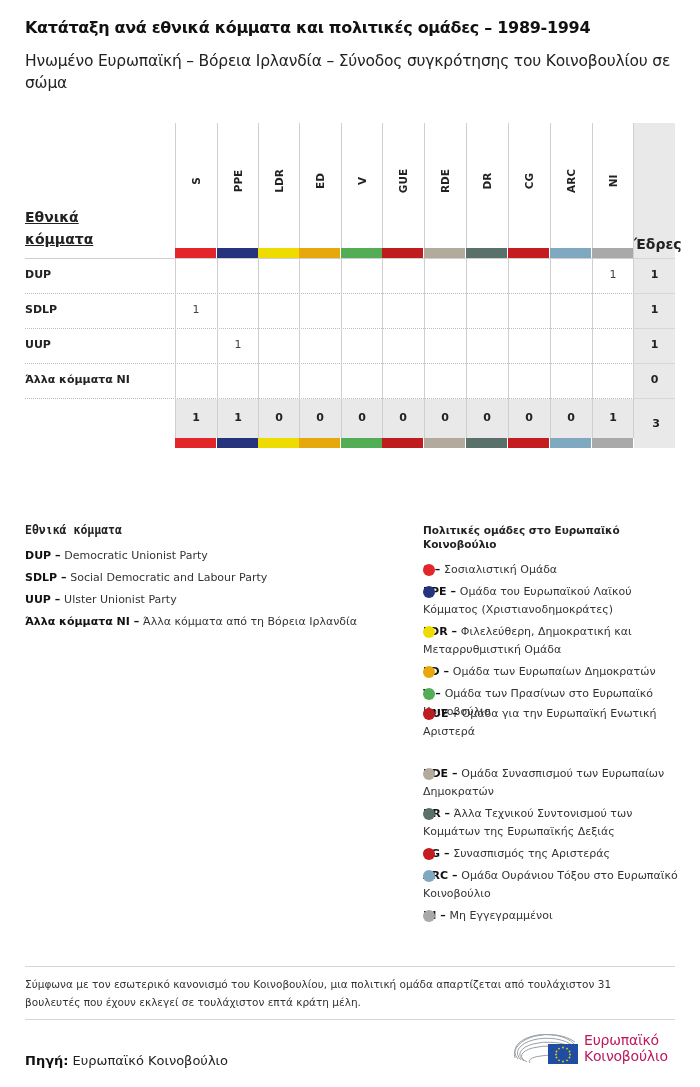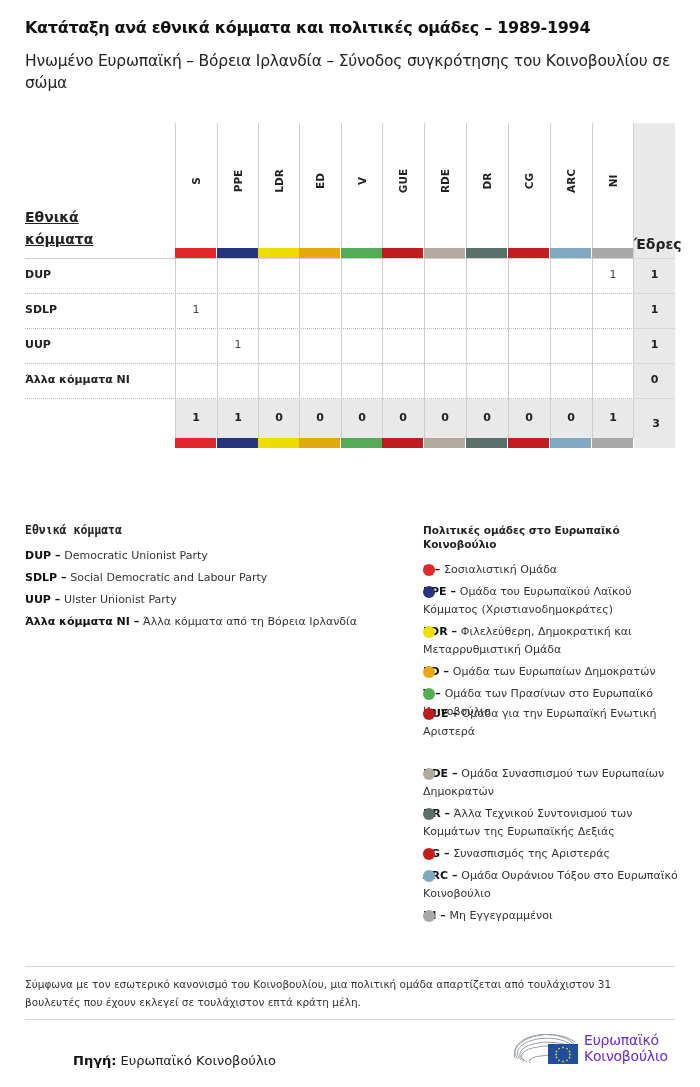--- a/index.html
+++ b/index.html
@@ -33,25 +33,25 @@
     .np-item { position: absolute; left: 25px; font-size: 11px; color: #333; white-space: nowrap; }
     .np-item b { color: #111; }
     .pg-title { left: 423px; top: 523px; width: 250px; line-height: 14px; font-size: 10.5px; }
     .pg-item { position: absolute; left: 423px; width: 265px; font-size: 11px; line-height: 18px; color: #333; }
     .pg-item .dot { position: absolute; left: 0; top: 3px; width: 12px; height: 12px; border-radius: 50%; }
     .pg-item .txt { display: block; }
     .pg-item b { color: #111; }
 
     .divider { position: absolute; left: 25px; width: 650px; height: 0; border-top: 1px solid #d6d6d6; }
     .note { position: absolute; left: 25px; top: 975px; width: 640px; font-size: 10.5px; line-height: 18px; color: #333; }
-    .source { position: absolute; left: 25px; top: 1053px; font-size: 13px; color: #222; margin-left: 48px; }
+    .source { position: absolute; left: 25px; top: 1053px; font-size: 13px; color: #222; }
     .source b { color: #111; }
 
     .logo { position: absolute; left: 512px; top: 1028px; width: 165px; height: 40px; }
-    .logo-text { position: absolute; left: 584px; top: 1032px; font-size: 14px; line-height: 16px; color: #6d28d9; letter-spacing: -0.2px; }
+    .logo-text { position: absolute; left: 584px; top: 1032px; font-size: 14px; line-height: 16px; color: #be185d; letter-spacing: -0.2px; }
   </style>
 </head>
 <body>
 
 <div class="title">Κατάταξη ανά εθνικά κόμματα και πολιτικές ομάδες – 1989-1994</div>
 <div class="subtitle">Ηνωμένο Ευρωπαϊκή – Βόρεια Ιρλανδία – Σύνοδος συγκρότησης του Κοινοβουλίου σε σώμα</div>
 
 <div class="tbl" id="tbl">
   <div class="seats-bg"></div>
   <div class="totals-bg"></div>

